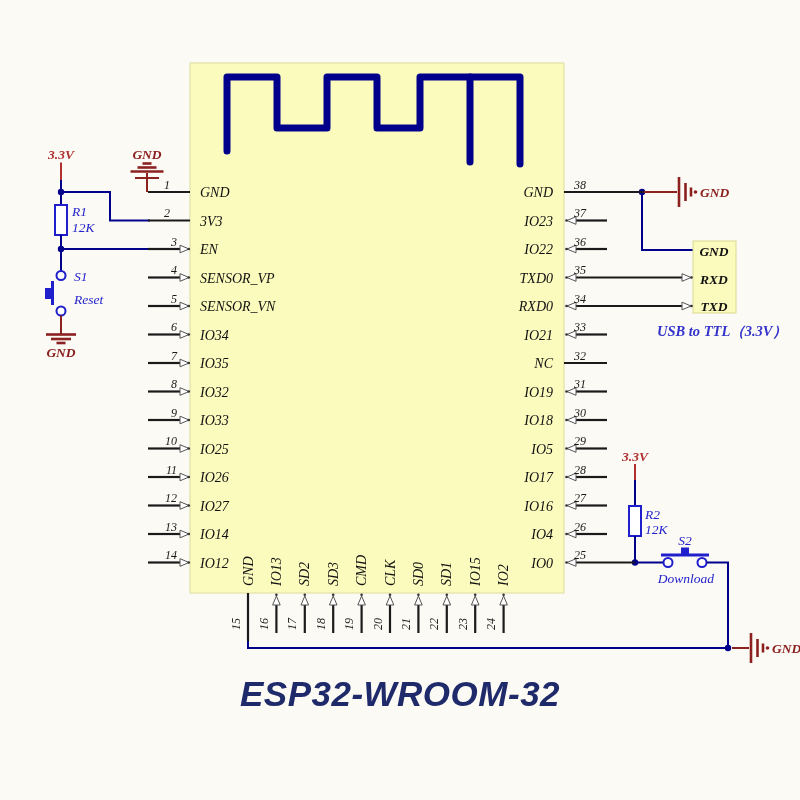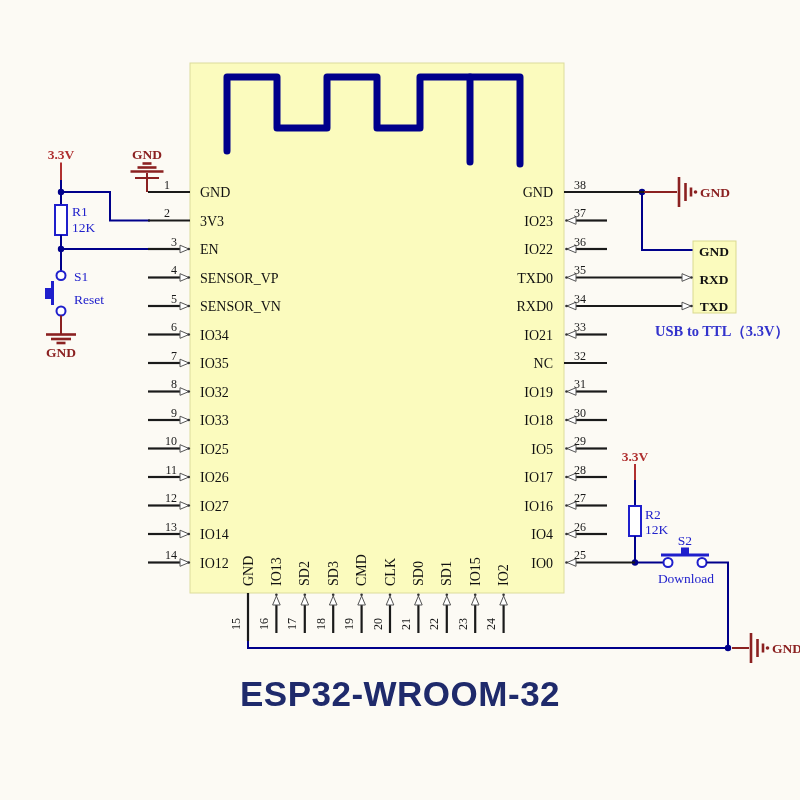--- a/index.html
+++ b/index.html
@@ -1,16 +1,16 @@
 <!DOCTYPE html>
 <html><head>
 <meta charset="utf-8">
 <style>
   html,body{margin:0;padding:0;background:#FCFAF4;}
-  .stage{position:relative;width:800px;height:800px;background:#FCFAF4;overflow:hidden;}
+  .stage{position:relative;width:800px;height:800px;background:#FCFAF4;overflow:hidden;font-style:italic;}
   svg text{font-family:"Liberation Serif", serif;}
   .wire-n{stroke:#00008B;stroke-width:2;fill:none;}
   .wire-k{stroke:#1a1a1a;stroke-width:2.2;fill:none;}
   .wire-m{stroke:#8B2121;stroke-width:2;fill:none;}
   .wire-r{stroke:#B03030;stroke-width:2;fill:none;}
   .bar-m{stroke:#8B2121;stroke-width:2.6;fill:none;}
   .comp{stroke:#1F1FCC;stroke-width:2;fill:#FFFFFF;}
   .compfill{fill:#1F1FCC;stroke:none;}
   .glyph{fill:#FFFFFF;stroke:#555;stroke-width:1;}
   .pindot{fill:#333;stroke:none;}

